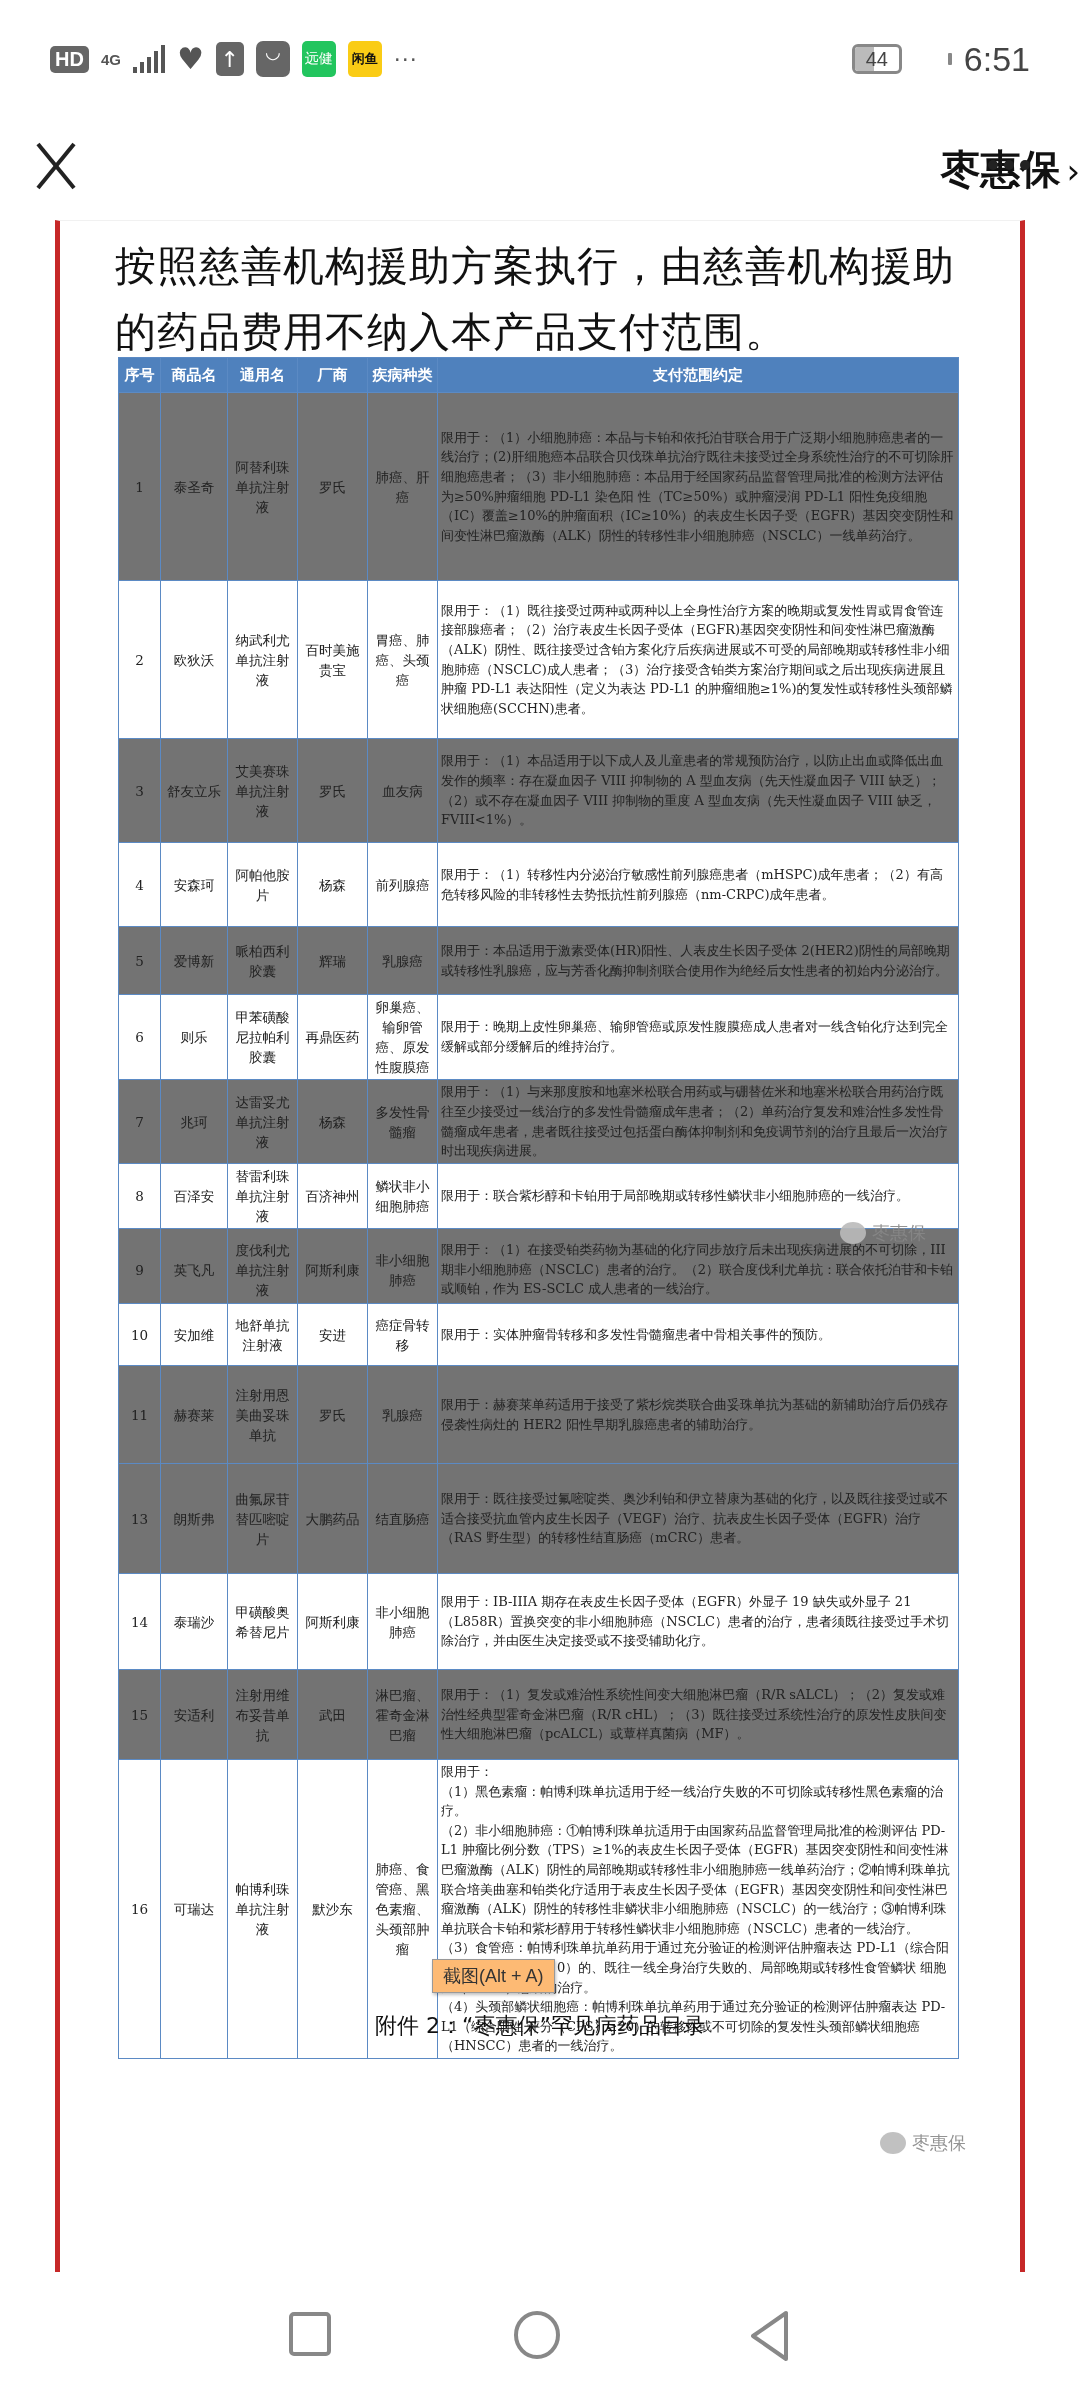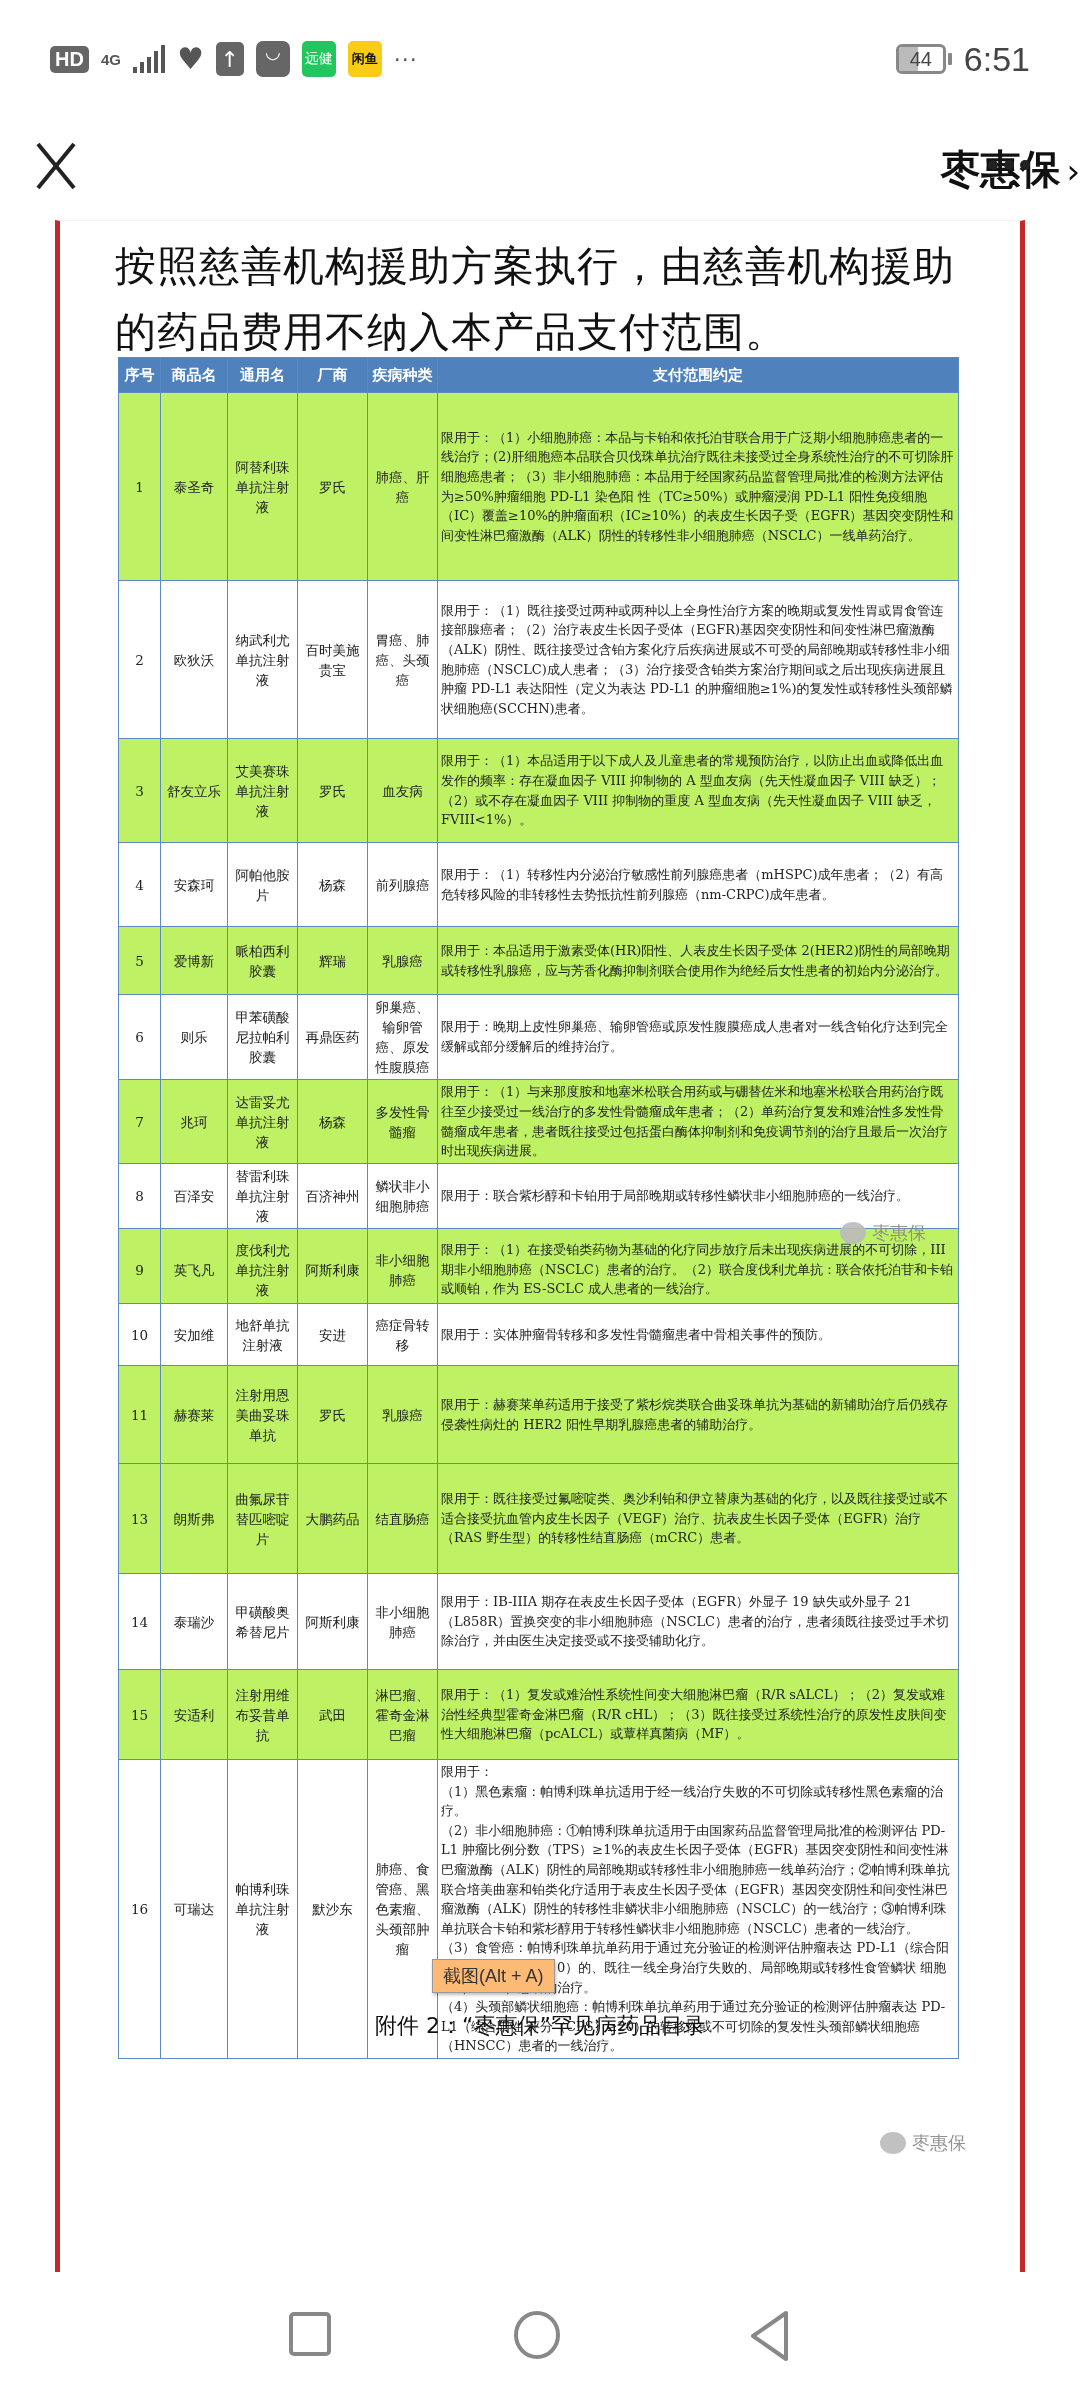--- a/index.html
+++ b/index.html
@@ -13,21 +13,21 @@
   .ico-hd { background: #666; color: #fff; font-weight: bold; font-size: 20px; border-radius: 5px; padding: 2px 5px; font-family: "Liberation Sans", sans-serif; }
   .ico-4g { font-size: 15px; line-height: 15px; color: #555; font-weight: bold; width: 26px; font-family: "Liberation Sans", sans-serif; }
   .bars { display: flex; align-items: flex-end; gap: 3px; height: 28px; margin-left: -6px; }
   .bars i { display: block; width: 4px; background: #555; }
   .ico-heart { color: #555; font-size: 30px; line-height: 30px; }
   .ico-box { width: 28px; height: 34px; background: #666; border-radius: 5px; color: #fff; display: flex; align-items: center; justify-content: center; font-size: 22px; }
   .ico-bag { width: 34px; height: 36px; background: #666; border-radius: 7px; color: #fff; display: flex; align-items: flex-start; justify-content: center; font-size: 18px; }
   .ico-green { width: 34px; height: 36px; background: #22c55e; border-radius: 5px; color: #fff; font-size: 14px; display: flex; align-items: center; justify-content: center; }
   .ico-yellow { width: 34px; height: 36px; background: #facc15; border-radius: 5px; color: #111; font-size: 13px; font-weight: bold; display: flex; align-items: center; justify-content: center; }
   .ico-more { font-size: 22px; color: #555; letter-spacing: 1px; }
-  .battery { display: flex; align-items: center; }
+  .battery { display: flex; align-items: center; gap: 44px; }
   .battery-body { width: 50px; height: 30px; border: 3px solid #888; border-radius: 6px; position: relative; overflow: hidden; display: flex; align-items: center; justify-content: center; }
   .battery-fill { position: absolute; left: 0; top: 0; bottom: 0; background: #bbb; }
   .battery-text { position: relative; font-size: 20px; color: #444; font-family: "Liberation Sans", sans-serif; }
   .battery-tip { width: 4px; height: 12px; background: #888; margin-left: 2px; border-radius: 1px; }
   .time { font-size: 34px; color: #444; font-family: "Liberation Sans", sans-serif; }
 
   
   .navbar { position: absolute; left: 0; top: 118px; width: 1080px; height: 100px; display: flex; align-items: center; }
   .nav-close { position: absolute; left: 34px; top: 22px; width: 44px; height: 52px; }
   .nav-title { position: absolute; left: 0; right: 0; text-align: right; top: 24px; font-size: 40px; font-weight: bold; color: #111; }
@@ -38,21 +38,21 @@
   
   .content { position: absolute; left: 55px; top: 220px; width: 970px; height: 2052px; border-left: 5px solid #c62828; border-right: 5px solid #c62828; border-top: 1px solid #f1f1f1; overflow: hidden; }
   .intro { position: absolute; left: 55px; top: 12px; width: 880px; font-size: 41px; line-height: 66px; color: #111; letter-spacing: 1px; }
 
   table.drug { position: absolute; left: 58px; border-collapse: collapse; table-layout: fixed; font-family: "DejaVu Serif", serif; color: #222; }
   table.drug td, table.drug th { border: 1.5px solid #5b8ac4; vertical-align: middle; }
   table.drug th { background: #4f81bd; color: #fff; font-size: 15px; font-weight: bold; height: 35px; font-family: "DejaVu Sans", sans-serif; }
   table.drug th.scope { text-align: center; }
   table.drug td { font-size: 13.5px; line-height: 20px; text-align: center; padding: 2px 2px; }
   table.drug td.scope { text-align: left; font-size: 13px; line-height: 19.6px; padding: 2px 3px; }
-  table.drug tr.shade td { background: #bef264; }
+  table.drug tr.shade td { background: #737373; }
   table.drug tr.plain td { background: #ffffff; }
   .col-no { width: 42px; } .col-brand { width: 67px; } .col-generic { width: 70px; } .col-mfr { width: 70px; } .col-disease { width: 70px; } .col-scope { width: 521px; }
 
   .watermark { position: absolute; color: #888; font-size: 18px; display: flex; align-items: center; gap: 6px; opacity: 0.9; }
   .watermark .wm-icon { width: 26px; height: 22px; border-radius: 50%; background: #bbb; display: inline-block; }
 
   .tooltip { position: absolute; left: 412px; top: 1958px; background: #fdba74; border: 1px solid #999; box-shadow: 1px 2px 3px rgba(0,0,0,0.25); padding: 4px 10px; font-size: 18px; color: #333; font-family: "Liberation Sans", sans-serif; }
 
   .caption { position: absolute; left: 0; right: 0; top: 2010px; text-align: center; font-size: 22px; font-weight: normal; color: #111; }
 

